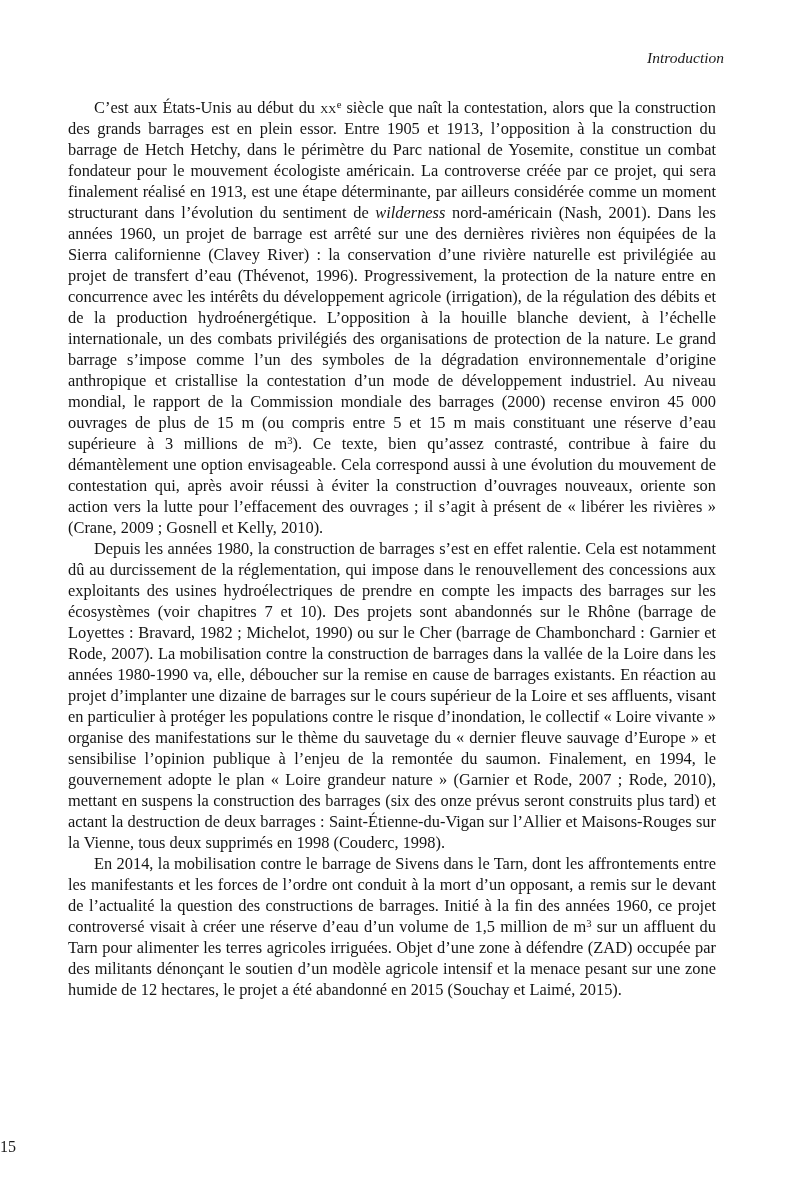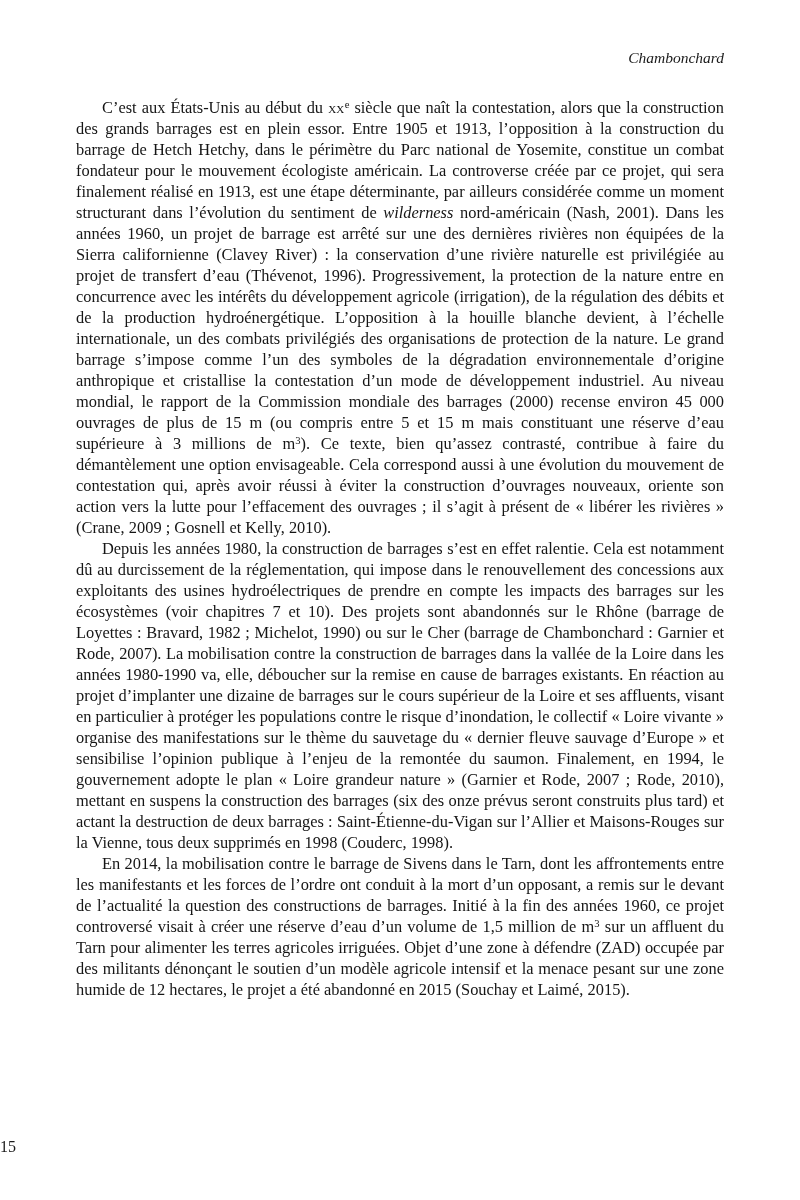--- a/index.html
+++ b/index.html
@@ -20,21 +20,21 @@
     position: absolute;
     top: 49px;
     right: 76px;
     font-style: italic;
     font-size: 15.5px;
     color: #1a1a1a;
   }
   .content {
     position: absolute;
     top: 97px;
-    left: 76px;
+    left: 68px;
     width: 648px;
     text-align: justify;
     font-size: 16.4px;
     line-height: 21px;
   }
   .para {
     margin: 0;
     padding: 0;
     text-indent: 26px;
   }
@@ -58,21 +58,21 @@
     width: 100%;
     text-align: left;
     font-size: 16px;
     color: #1a1a1a;
   }
 </style>
 </head>
 <body>
 
 <div class="page">
-  <div class="running-header">Chambonchard</div>
+  <div class="running-header">Introduction</div>
 
   <div class="content">
     <p class="para"><span>C’est aux États-Unis au début du </span><span class="smallcaps">xx</span><span class="sup">e</span><span> siècle que naît la contestation, alors que la construction des grands barrages est en plein essor. Entre 1905 et 1913, l’opposition à la construction du barrage de Hetch Hetchy, dans le périmètre du Parc national de Yosemite, constitue un combat fondateur pour le mouvement écologiste américain. La controverse créée par ce projet, qui sera finalement réalisé en 1913, est une étape déterminante, par ailleurs considérée comme un moment structurant dans l’évolution du sentiment de </span><span class="italic">wilderness</span><span> nord-américain (Nash, 2001). Dans les années 1960, un projet de barrage est arrêté sur une des dernières rivières non équipées de la Sierra californienne (Clavey River)&nbsp;: la conservation d’une rivière naturelle est privilégiée au projet de transfert d’eau (Thévenot, 1996). Progressivement, la protection de la nature entre en concurrence avec les intérêts du développement agricole (irrigation), de la régulation des débits et de la production hydroénergétique. L’opposition à la houille blanche devient, à l’échelle internationale, un des combats privilégiés des organisations de protection de la nature. Le grand barrage s’impose comme l’un des symboles de la dégradation environnementale d’origine anthropique et cristallise la contestation d’un mode de développement industriel. Au niveau mondial, le rapport de la Commission mondiale des barrages (2000) recense environ 45&nbsp;000 ouvrages de plus de 15 m (ou compris entre 5 et 15 m mais constituant une réserve d’eau supérieure à 3 millions de m</span><span class="sup">3</span><span>). Ce texte, bien qu’assez contrasté, contribue à faire du démantèlement une option envisageable. Cela correspond aussi à une évolution du mouvement de contestation qui, après avoir réussi à éviter la construction d’ouvrages nouveaux, oriente son action vers la lutte pour l’effacement des ouvrages&nbsp;; il s’agit à présent de «&nbsp;libérer les rivières&nbsp;» (Crane, 2009&nbsp;; Gosnell et Kelly, 2010).</span></p>
     <p class="para"><span>Depuis les années 1980, la construction de barrages s’est en effet ralentie. Cela est notamment dû au durcissement de la réglementation, qui impose dans le renouvellement des concessions aux exploitants des usines hydroélectriques de prendre en compte les impacts des barrages sur les écosystèmes (voir chapitres 7 et 10). Des projets sont abandonnés sur le Rhône (barrage de Loyettes&nbsp;: Bravard, 1982&nbsp;; Michelot, 1990) ou sur le Cher (barrage de Chambonchard&nbsp;: Garnier et Rode, 2007). La mobilisation contre la construction de barrages dans la vallée de la Loire dans les années 1980-1990 va, elle, déboucher sur la remise en cause de barrages existants. En réaction au projet d’implanter une dizaine de barrages sur le cours supérieur de la Loire et ses affluents, visant en particulier à protéger les populations contre le risque d’inondation, le collectif «&nbsp;Loire vivante&nbsp;» organise des manifestations sur le thème du sauvetage du «&nbsp;dernier fleuve sauvage d’Europe&nbsp;» et sensibilise l’opinion publique à l’enjeu de la remontée du saumon. Finalement, en 1994, le gouvernement adopte le plan «&nbsp;Loire grandeur nature&nbsp;» (Garnier et Rode, 2007&nbsp;; Rode, 2010), mettant en suspens la construction des barrages (six des onze prévus seront construits plus tard) et actant la destruction de deux barrages&nbsp;: Saint-Étienne-du-Vigan sur l’Allier et Maisons-Rouges sur la Vienne, tous deux supprimés en 1998 (Couderc, 1998).</span></p>
     <p class="para"><span>En 2014, la mobilisation contre le barrage de Sivens dans le Tarn, dont les affrontements entre les manifestants et les forces de l’ordre ont conduit à la mort d’un opposant, a remis sur le devant de l’actualité la question des constructions de barrages. Initié à la fin des années 1960, ce projet controversé visait à créer une réserve d’eau d’un volume de 1,5 million de m</span><span class="sup">3</span><span> sur un affluent du Tarn pour alimenter les terres agricoles irriguées. Objet d’une zone à défendre (ZAD) occupée par des militants dénonçant le soutien d’un modèle agricole intensif et la menace pesant sur une zone humide de 12 hectares, le projet a été abandonné en 2015 (Souchay et Laimé, 2015).</span></p>
   </div>
 
   <div class="page-number">15</div>
 </div>
 

